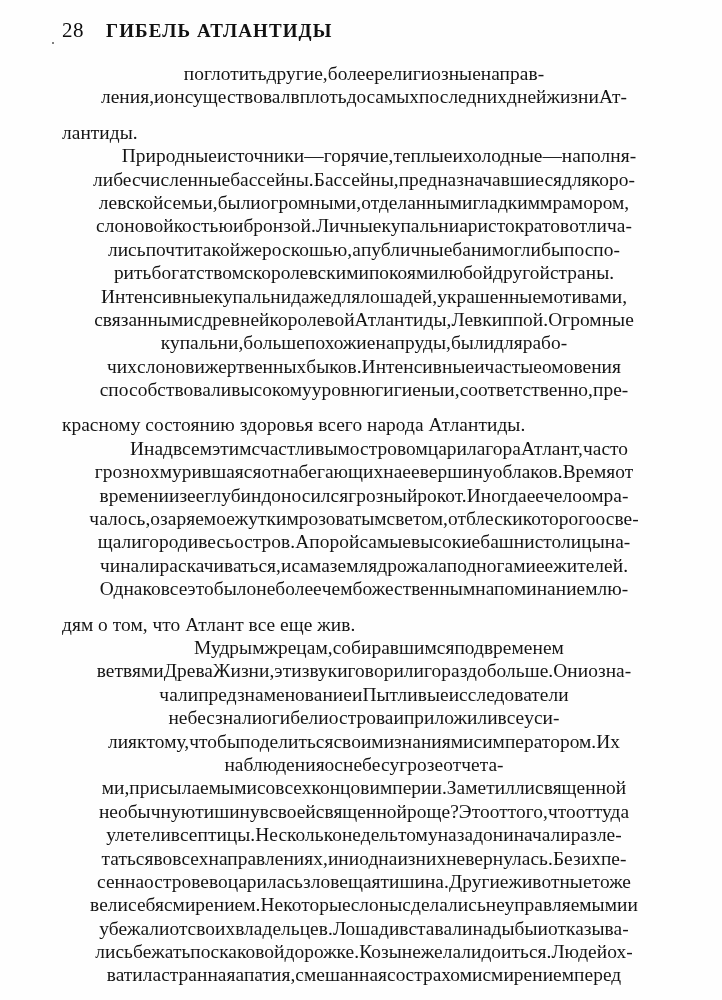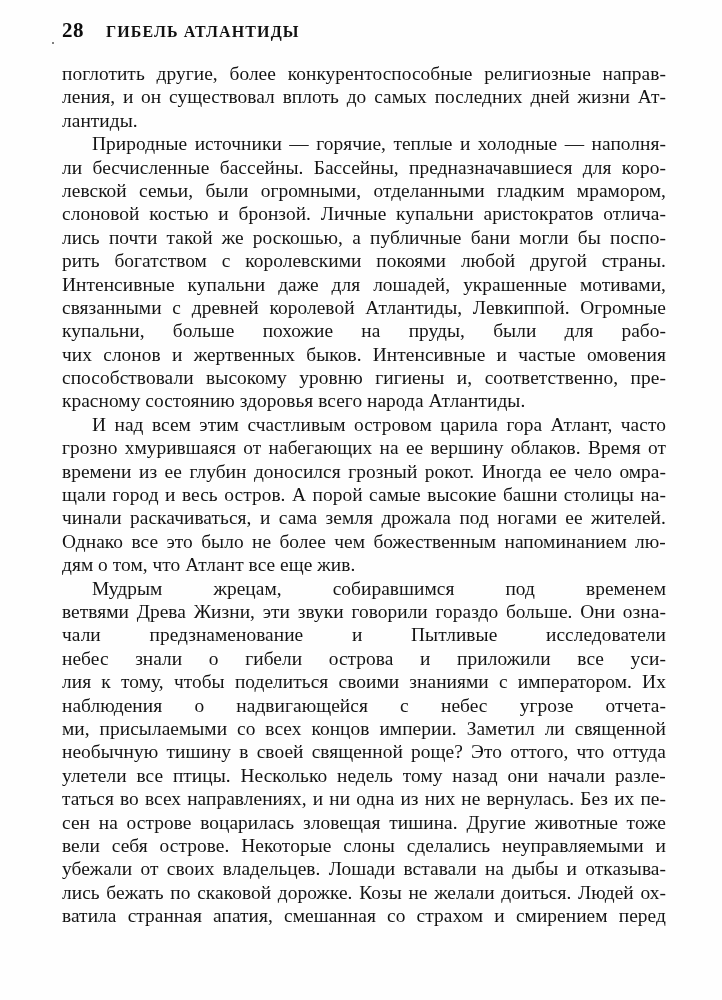--- a/index.html
+++ b/index.html
@@ -30,30 +30,30 @@
     left: 62px;
     top: 18px;
     width: 604px;
     height: 28px;
     display: flex;
     align-items: baseline;
     white-space: nowrap;
   }
   .folio {
     font-family: "Liberation Serif", "DejaVu Serif", serif;
-    font-weight: bold;
+    font-weight: normal;
     font-size: 21px;
     letter-spacing: 0.5px;
     color: #0d0d0d;
   }
   .head-title {
     margin-left: 22px;
     font-family: "Liberation Serif", "DejaVu Serif", serif;
     font-weight: bold;
-    font-size: 16px;
+    font-size: 19px;
     letter-spacing: 1.1px;
     color: #111111;
   }
   .head-dot {
     position: absolute;
     left: -10px;
     bottom: 2px;
     width: 2px;
     height: 2px;
     background: #555;
@@ -75,31 +75,32 @@
     font-size: 19.4px;
     line-height: 23.4px;
     color: #141414;
     white-space: nowrap;
     letter-spacing: 0.05px;
   }
 
   
   .line.just {
     display: flex;
-    justify-content: space-between;
+    justify-content: center;
     width: 604px;
   }
   .line.just > span {
     white-space: pre;
   }
 
   
   .line.rag {
     display: block;
     width: 604px;
+    margin-top: 12px;
   }
 
   
   .line.indent {
     padding-left: 30px;
     width: 574px;
   }
 </style>
 </head>
 <body>
@@ -110,21 +111,20 @@
     <span class="head-dot"></span>
     <span class="folio">28</span>
     <span class="head-title">ГИБЕЛЬ АТЛАНТИДЫ</span>
   </div>
 
   <div class="textblock">
       <div class="line just">
         <span>поглотить</span>
         <span>другие,</span>
         <span>более</span>
-        <span>конкурентоспособные</span>
         <span>религиозные</span>
         <span>направ-</span>
       </div>
       <div class="line just">
         <span>ления,</span>
         <span>и</span>
         <span>он</span>
         <span>существовал</span>
         <span>вплоть</span>
         <span>до</span>
@@ -277,20 +277,30 @@
         <span>глубин</span>
         <span>доносился</span>
         <span>грозный</span>
         <span>рокот.</span>
         <span>Иногда</span>
         <span>ее</span>
         <span>чело</span>
         <span>омра-</span>
       </div>
       <div class="line just">
+        <span>чалось,</span>
+        <span>озаряемое</span>
+        <span>жутким</span>
+        <span>розоватым</span>
+        <span>светом,</span>
+        <span>отблески</span>
+        <span>которого</span>
+        <span>осве-</span>
+      </div>
+      <div class="line just">
         <span>щали</span>
         <span>город</span>
         <span>и</span>
         <span>весь</span>
         <span>остров.</span>
         <span>А</span>
         <span>порой</span>
         <span>самые</span>
         <span>высокие</span>
         <span>башни</span>
@@ -367,21 +377,20 @@
         <span>поделиться</span>
         <span>своими</span>
         <span>знаниями</span>
         <span>с</span>
         <span>императором.</span>
         <span>Их</span>
       </div>
       <div class="line just">
         <span>наблюдения</span>
         <span>о</span>
-        <span>надвигающейся</span>
         <span>с</span>
         <span>небес</span>
         <span>угрозе</span>
         <span>отчета-</span>
       </div>
       <div class="line just">
         <span>ми,</span>
         <span>присылаемыми</span>
         <span>со</span>
         <span>всех</span>
@@ -438,21 +447,21 @@
         <span>воцарилась</span>
         <span>зловещая</span>
         <span>тишина.</span>
         <span>Другие</span>
         <span>животные</span>
         <span>тоже</span>
       </div>
       <div class="line just">
         <span>вели</span>
         <span>себя</span>
-        <span>острове.</span>
+        <span>смирением.</span>
         <span>Некоторые</span>
         <span>слоны</span>
         <span>сделались</span>
         <span>неуправляемыми</span>
         <span>и</span>
       </div>
       <div class="line just">
         <span>убежали</span>
         <span>от</span>
         <span>своих</span>

